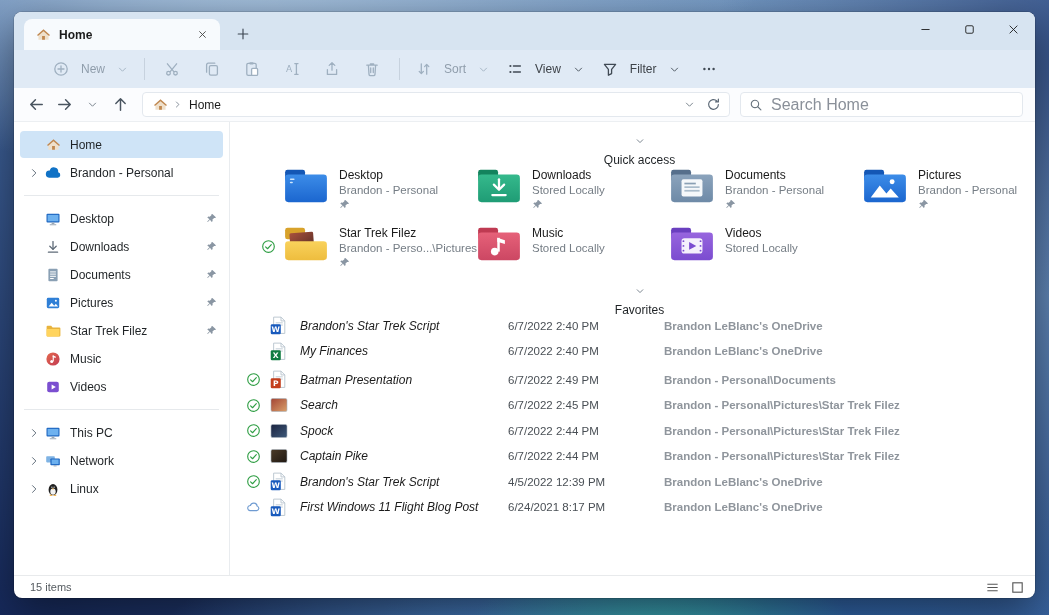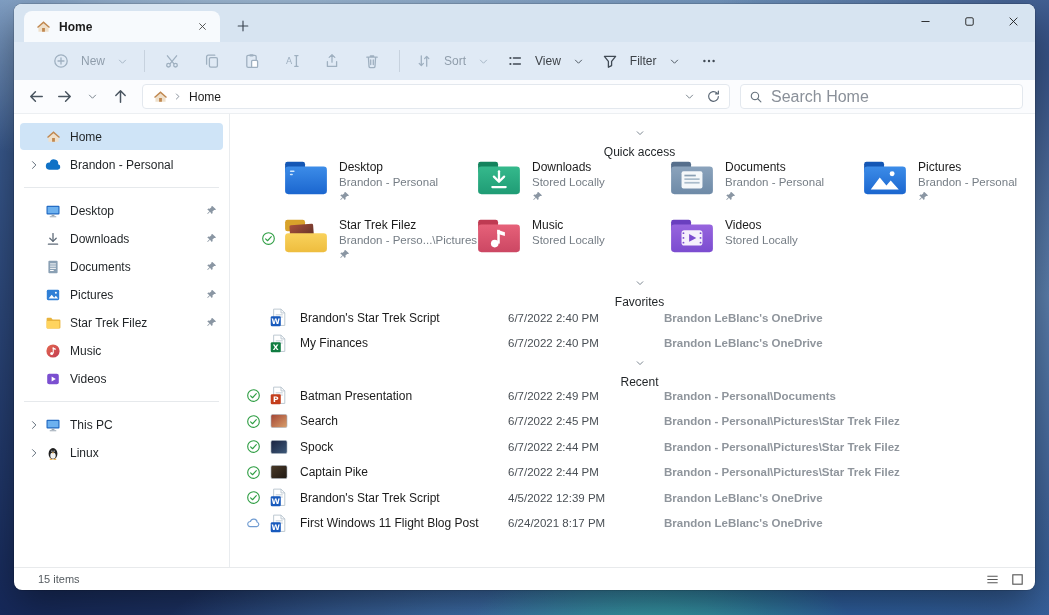--- a/index.html
+++ b/index.html
@@ -8,21 +8,21 @@
     position:relative; width:1049px; height:615px;
     background:
       radial-gradient(340px 220px at 63% 108%, #35b2a2 0%, rgba(53,178,162,0) 60%),
       radial-gradient(520px 320px at 45% 120%, #5aa0e0 0%, rgba(90,160,224,0) 70%),
       radial-gradient(620px 380px at 75% 115%, #2c6bb4 0%, rgba(44,107,180,0) 70%),
       radial-gradient(900px 420px at 22% -14%, #c5dcee 0%, rgba(197,220,238,0) 62%),
       radial-gradient(700px 420px at 108% 8%, #28437c 0%, rgba(40,67,124,0) 60%),
       linear-gradient(205deg, #86abd1 0%, #44699f 45%, #16295b 100%);
   }
   .window {
-    position:absolute; left:14px; top:4px; width:1021px; height:586px;
+    position:absolute; left:14px; top:12px; width:1021px; height:586px;
     background:#fff; border-radius:8px; overflow:hidden;
     box-shadow:0 14px 42px rgba(0,0,0,.45), 0 0 0 1px rgba(0,0,0,.12);
     display:flex; flex-direction:column;
   }
   .ic { display:inline-flex; align-items:center; justify-content:center; line-height:0; }
   
   .titlebar { height:38px; background:#d7e4f1; display:flex; align-items:flex-end; flex:none; position:relative; }
   .tab { margin-left:10px; width:196px; height:31px; background:#f7fafd; border-radius:8px 8px 0 0;
          display:flex; align-items:center; padding:0 8px 0 12px; }
   .tab-title { font-size:12px; color:#1b1b1b; font-weight:700; margin-left:8px; flex:1; }
@@ -68,26 +68,26 @@
   .tiles { display:grid; grid-template-columns:repeat(4,193px); padding:6px 0 4px 33px; row-gap:6px; }
   .tile { position:relative; display:flex; height:52px; align-items:flex-start; border-radius:4px; padding:3px 4px; }
   .tile .badge { position:absolute; left:-18px; top:17px; }
   .tile .txt { margin-left:10px; padding-top:1px; }
   .tile .t1 { font-size:12px; color:#1b1b1b; }
   .tile .t2 { font-size:11.5px; color:#757d85; margin-top:2px; white-space:nowrap; }
   .tile .tpin { margin-top:2px; }
   .filerow { display:flex; align-items:center; height:25.5px; margin-right:8px; border-radius:4px; }
   .filerow .c-status { width:16px; margin-left:0px; flex:none; display:flex; }
   .filerow .c-fic { width:20px; margin-left:8px; flex:none; display:flex; }
-  .filerow .c-name { width:208px; margin-left:10px; font-size:12px; color:#1b1b1b; white-space:nowrap; overflow:hidden; }
+  .filerow .c-name { width:208px; margin-left:10px; font-size:12px; color:#1b1b1b; white-space:nowrap; overflow:hidden;font-style:italic; }
   .filerow .c-date { width:156px; font-size:11.5px; color:#494f55; }
   .filerow .c-loc { flex:1; font-size:11.5px; color:#8f959c; white-space:nowrap; overflow:hidden;font-weight:bold; }
   .gap-v { height:8px; }
   
-  .statusbar { height:23px; flex:none; border-top:1px solid #e8eaec; display:flex; align-items:center; padding:0 10px 0 24px; }
+  .statusbar { height:23px; flex:none; border-top:1px solid #e8eaec; display:flex; align-items:center; padding:0 10px 0 16px; }
   .statusbar .count { font-size:11px; color:#555b60; flex:1; }
   .sbicons { display:flex; gap:10px; }
 </style>
 </head>
 <body>
 
 <div class="desktop">
   <div class="window">
 
     <div class="titlebar">
@@ -463,20 +463,36 @@
             <span class="sblabel">This PC</span>
           </div>
           <div class="sbitem">
             <span class="chev ic">
               <svg width="12" height="12" viewBox="0 0 16 16" xmlns="http://www.w3.org/2000/svg">
                 <path fill="none" stroke="#5f6b78" stroke-width="1.3" stroke-linecap="round" stroke-linejoin="round" d="M6 3.5L10.5 8 6 12.5"></path>
               </svg>
             </span>
             <span class="sbic ic">
               <svg width="16" height="16" viewBox="0 0 16 16" xmlns="http://www.w3.org/2000/svg">
+                <rect x="1.2" y="3.2" width="8.6" height="6.2" rx=".8" fill="#7fb3e4"></rect>
+                <rect x="5.4" y="5.4" width="9.4" height="6.8" rx=".8" fill="#1e66c0"></rect>
+                <rect x="6.6" y="6.5" width="7" height="4.6" fill="#6db1ef"></rect>
+                <rect x="8.6" y="12.4" width="3" height="1" fill="#9aa7b4"></rect>
+              </svg>
+            </span>
+            <span class="sblabel">Network</span>
+          </div>
+          <div class="sbitem">
+            <span class="chev ic">
+              <svg width="12" height="12" viewBox="0 0 16 16" xmlns="http://www.w3.org/2000/svg">
+                <path fill="none" stroke="#5f6b78" stroke-width="1.3" stroke-linecap="round" stroke-linejoin="round" d="M6 3.5L10.5 8 6 12.5"></path>
+              </svg>
+            </span>
+            <span class="sbic ic">
+              <svg width="16" height="16" viewBox="0 0 16 16" xmlns="http://www.w3.org/2000/svg">
                 <ellipse cx="8" cy="8.7" rx="4.4" ry="5.6" fill="#1f1f1f"></ellipse>
                 <ellipse cx="8" cy="10.6" rx="2.7" ry="3.2" fill="#f2f2f2"></ellipse>
                 <circle cx="6.9" cy="6.2" r=".6" fill="#fff"></circle>
                 <circle cx="9.1" cy="6.2" r=".6" fill="#fff"></circle>
                 <path d="M6.9 7.4h2.2L8 8.8z" fill="#f0a020"></path>
                 <path d="M4.8 13.7h2.4v1H4.8zM8.8 13.7h2.4v1H8.8z" fill="#f0a020"></path>
               </svg>
             </span>
             <span class="sblabel">Linux</span>
           </div>
@@ -694,28 +710,20 @@
                   <rect x="5" y="7.6" width="6.4" height="1" fill="#c9d3db"></rect>
                   <rect x="0.6" y="7.4" width="9" height="9" rx="1.2" fill="#107c41"></rect>
                   <text x="5.1" y="14.1" font-size="6.8" font-weight="bold" font-family="DejaVu Sans" fill="#fff" text-anchor="middle">X</text>
                 </svg>
               </span>
               <span class="c-name">My Finances</span>
               <span class="c-date">6/7/2022 2:40 PM</span>
               <span class="c-loc">Brandon LeBlanc's OneDrive</span>
             </div>
           </div>
-        <div class="sect-header" style="margin-top:2px">
-          <span class="ic">
-              <svg width="10" height="10" viewBox="0 0 16 16" xmlns="http://www.w3.org/2000/svg">
-                <path fill="none" stroke="#5f6b78" stroke-width="1.3" stroke-linecap="round" stroke-linejoin="round" d="M3.5 6L8 10.5 12.5 6"></path>
-              </svg>
-            </span>
-          <span>Recent</span>
-        </div>
         <div id="rec-rows" style="padding-top:3px">
             <div class="filerow">
               <span class="c-status">
                 <svg width="15" height="15" viewBox="0 0 16 16" xmlns="http://www.w3.org/2000/svg">
                   <circle cx="8" cy="8" r="6.2" fill="#fff" stroke="#2f9e44" stroke-width="1.2"></circle>
                   <path d="M4.9 8.3l2.1 2.1 4-4.4" fill="none" stroke="#2f9e44" stroke-width="1.2" stroke-linecap="round" stroke-linejoin="round"></path>
                 </svg>
               </span>
               <span class="c-fic">
                 <svg width="18" height="19" viewBox="0 0 16 17" xmlns="http://www.w3.org/2000/svg">

